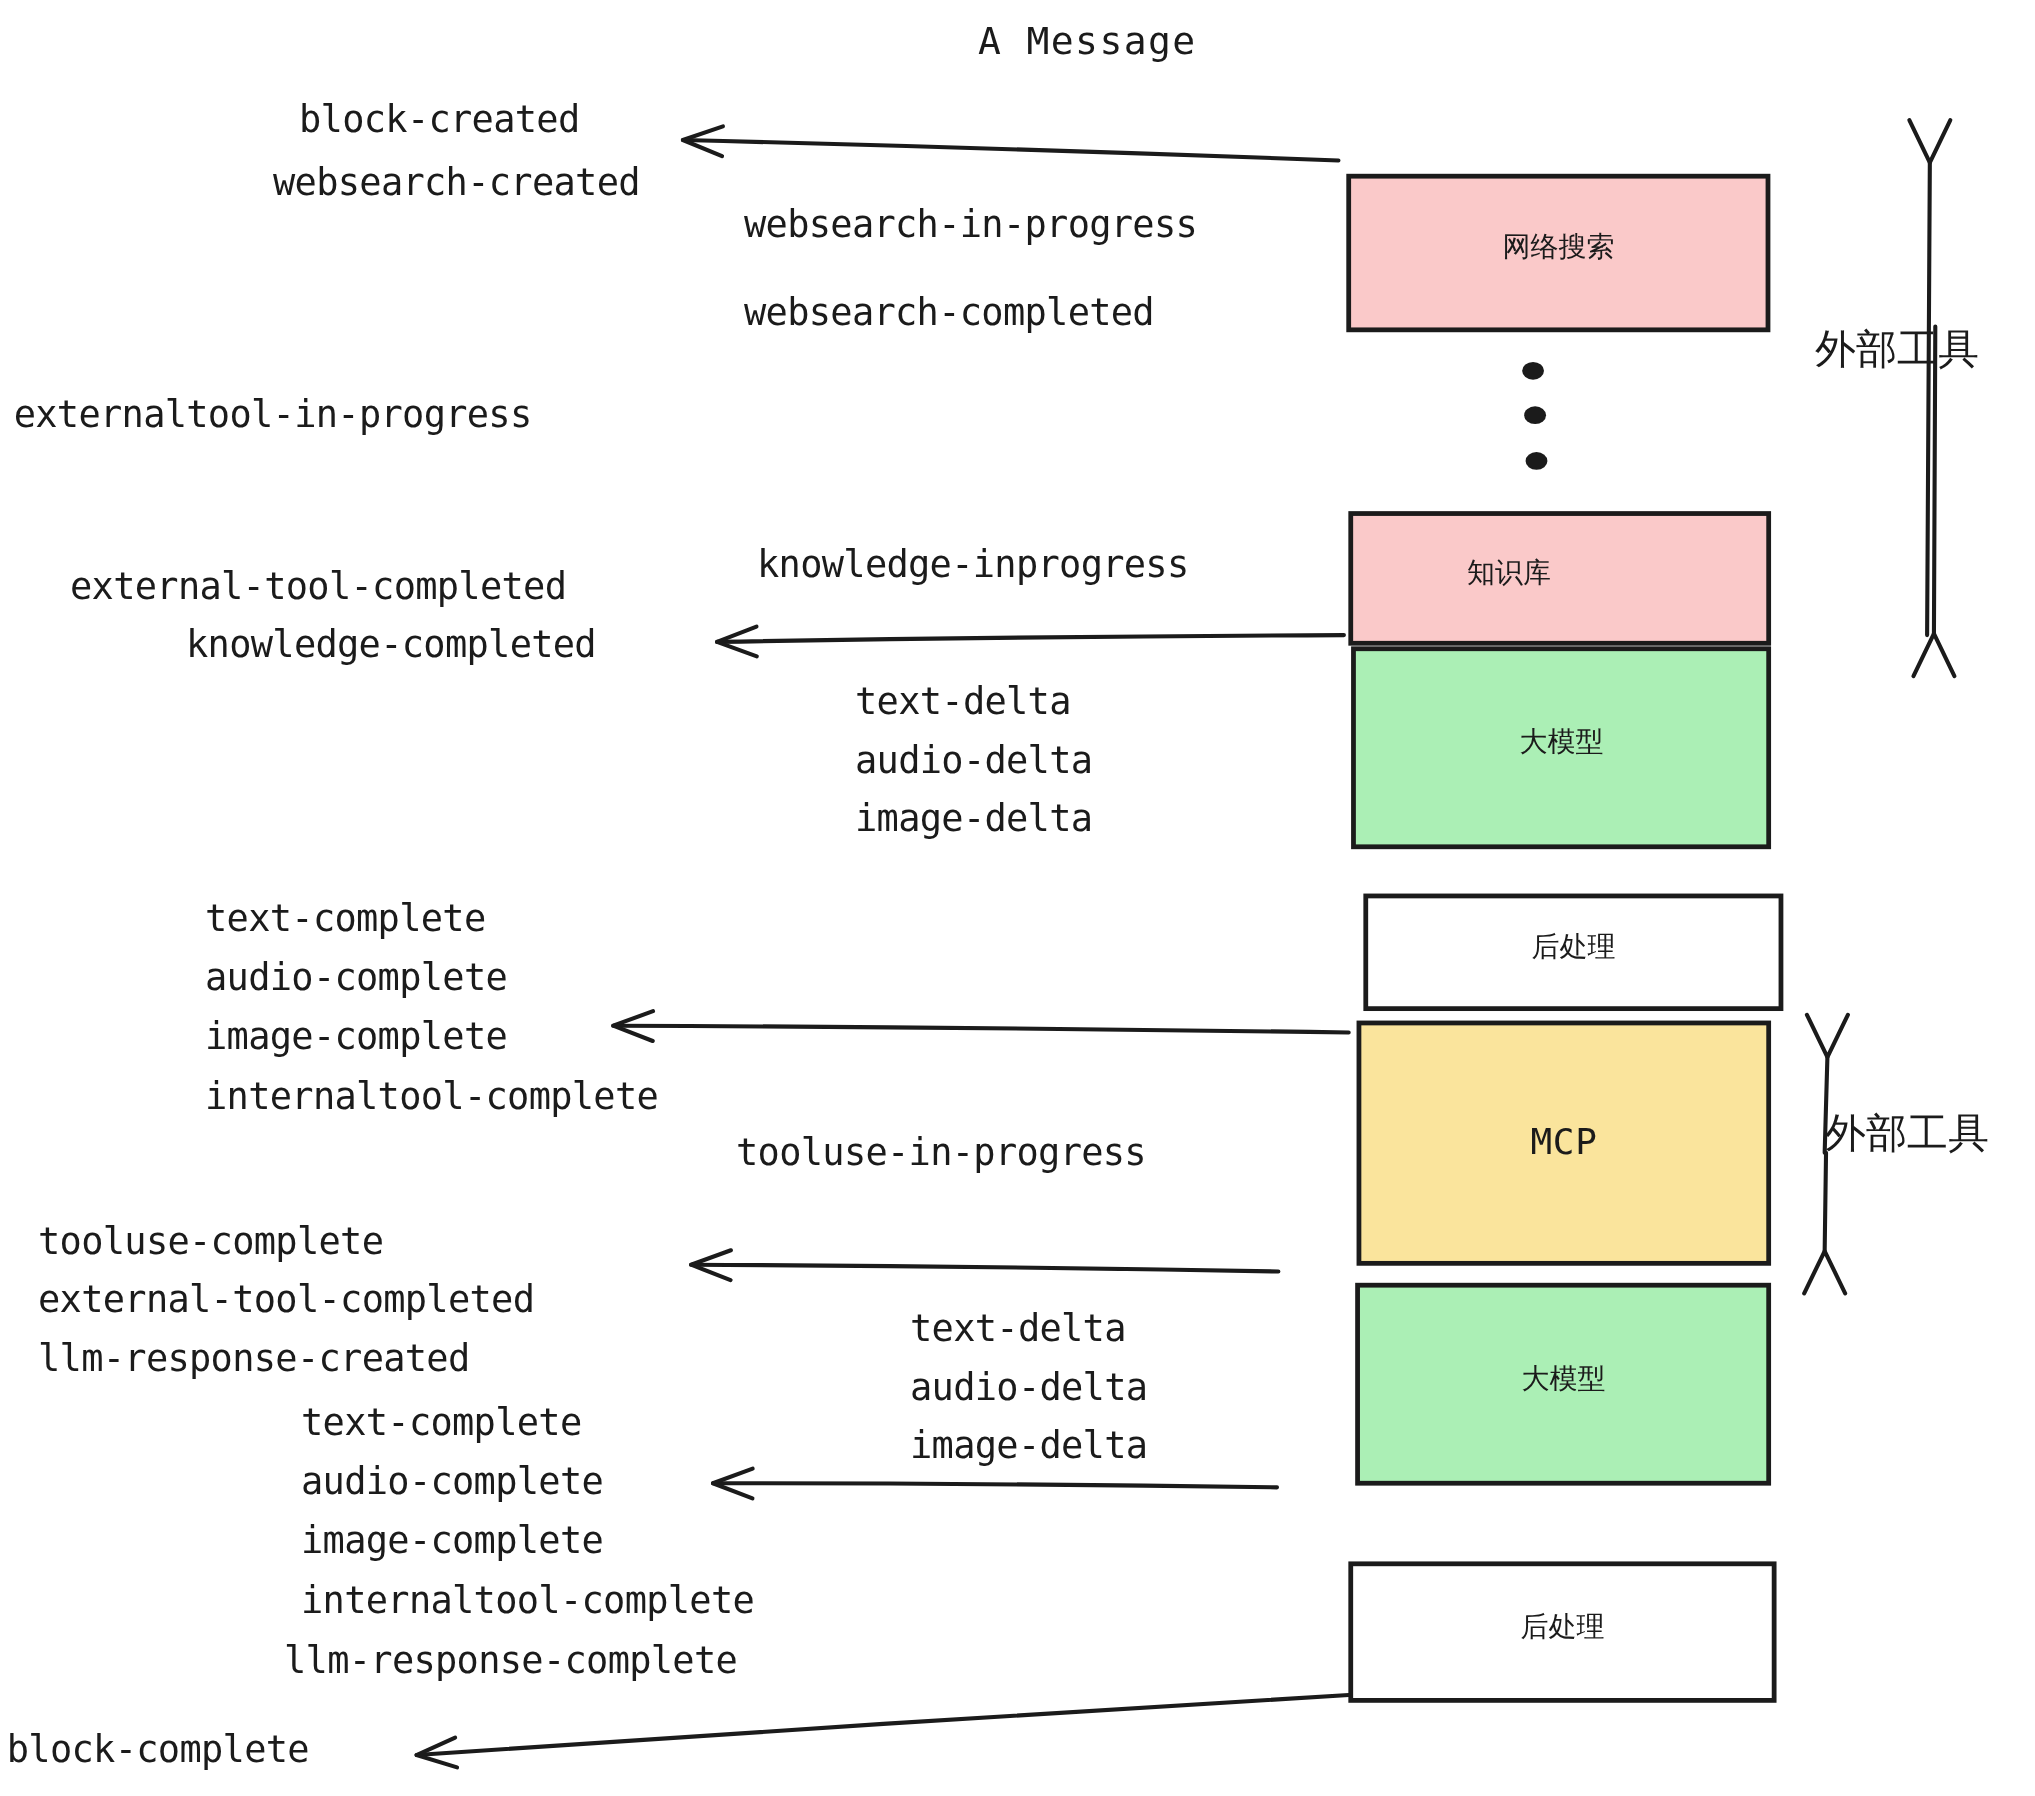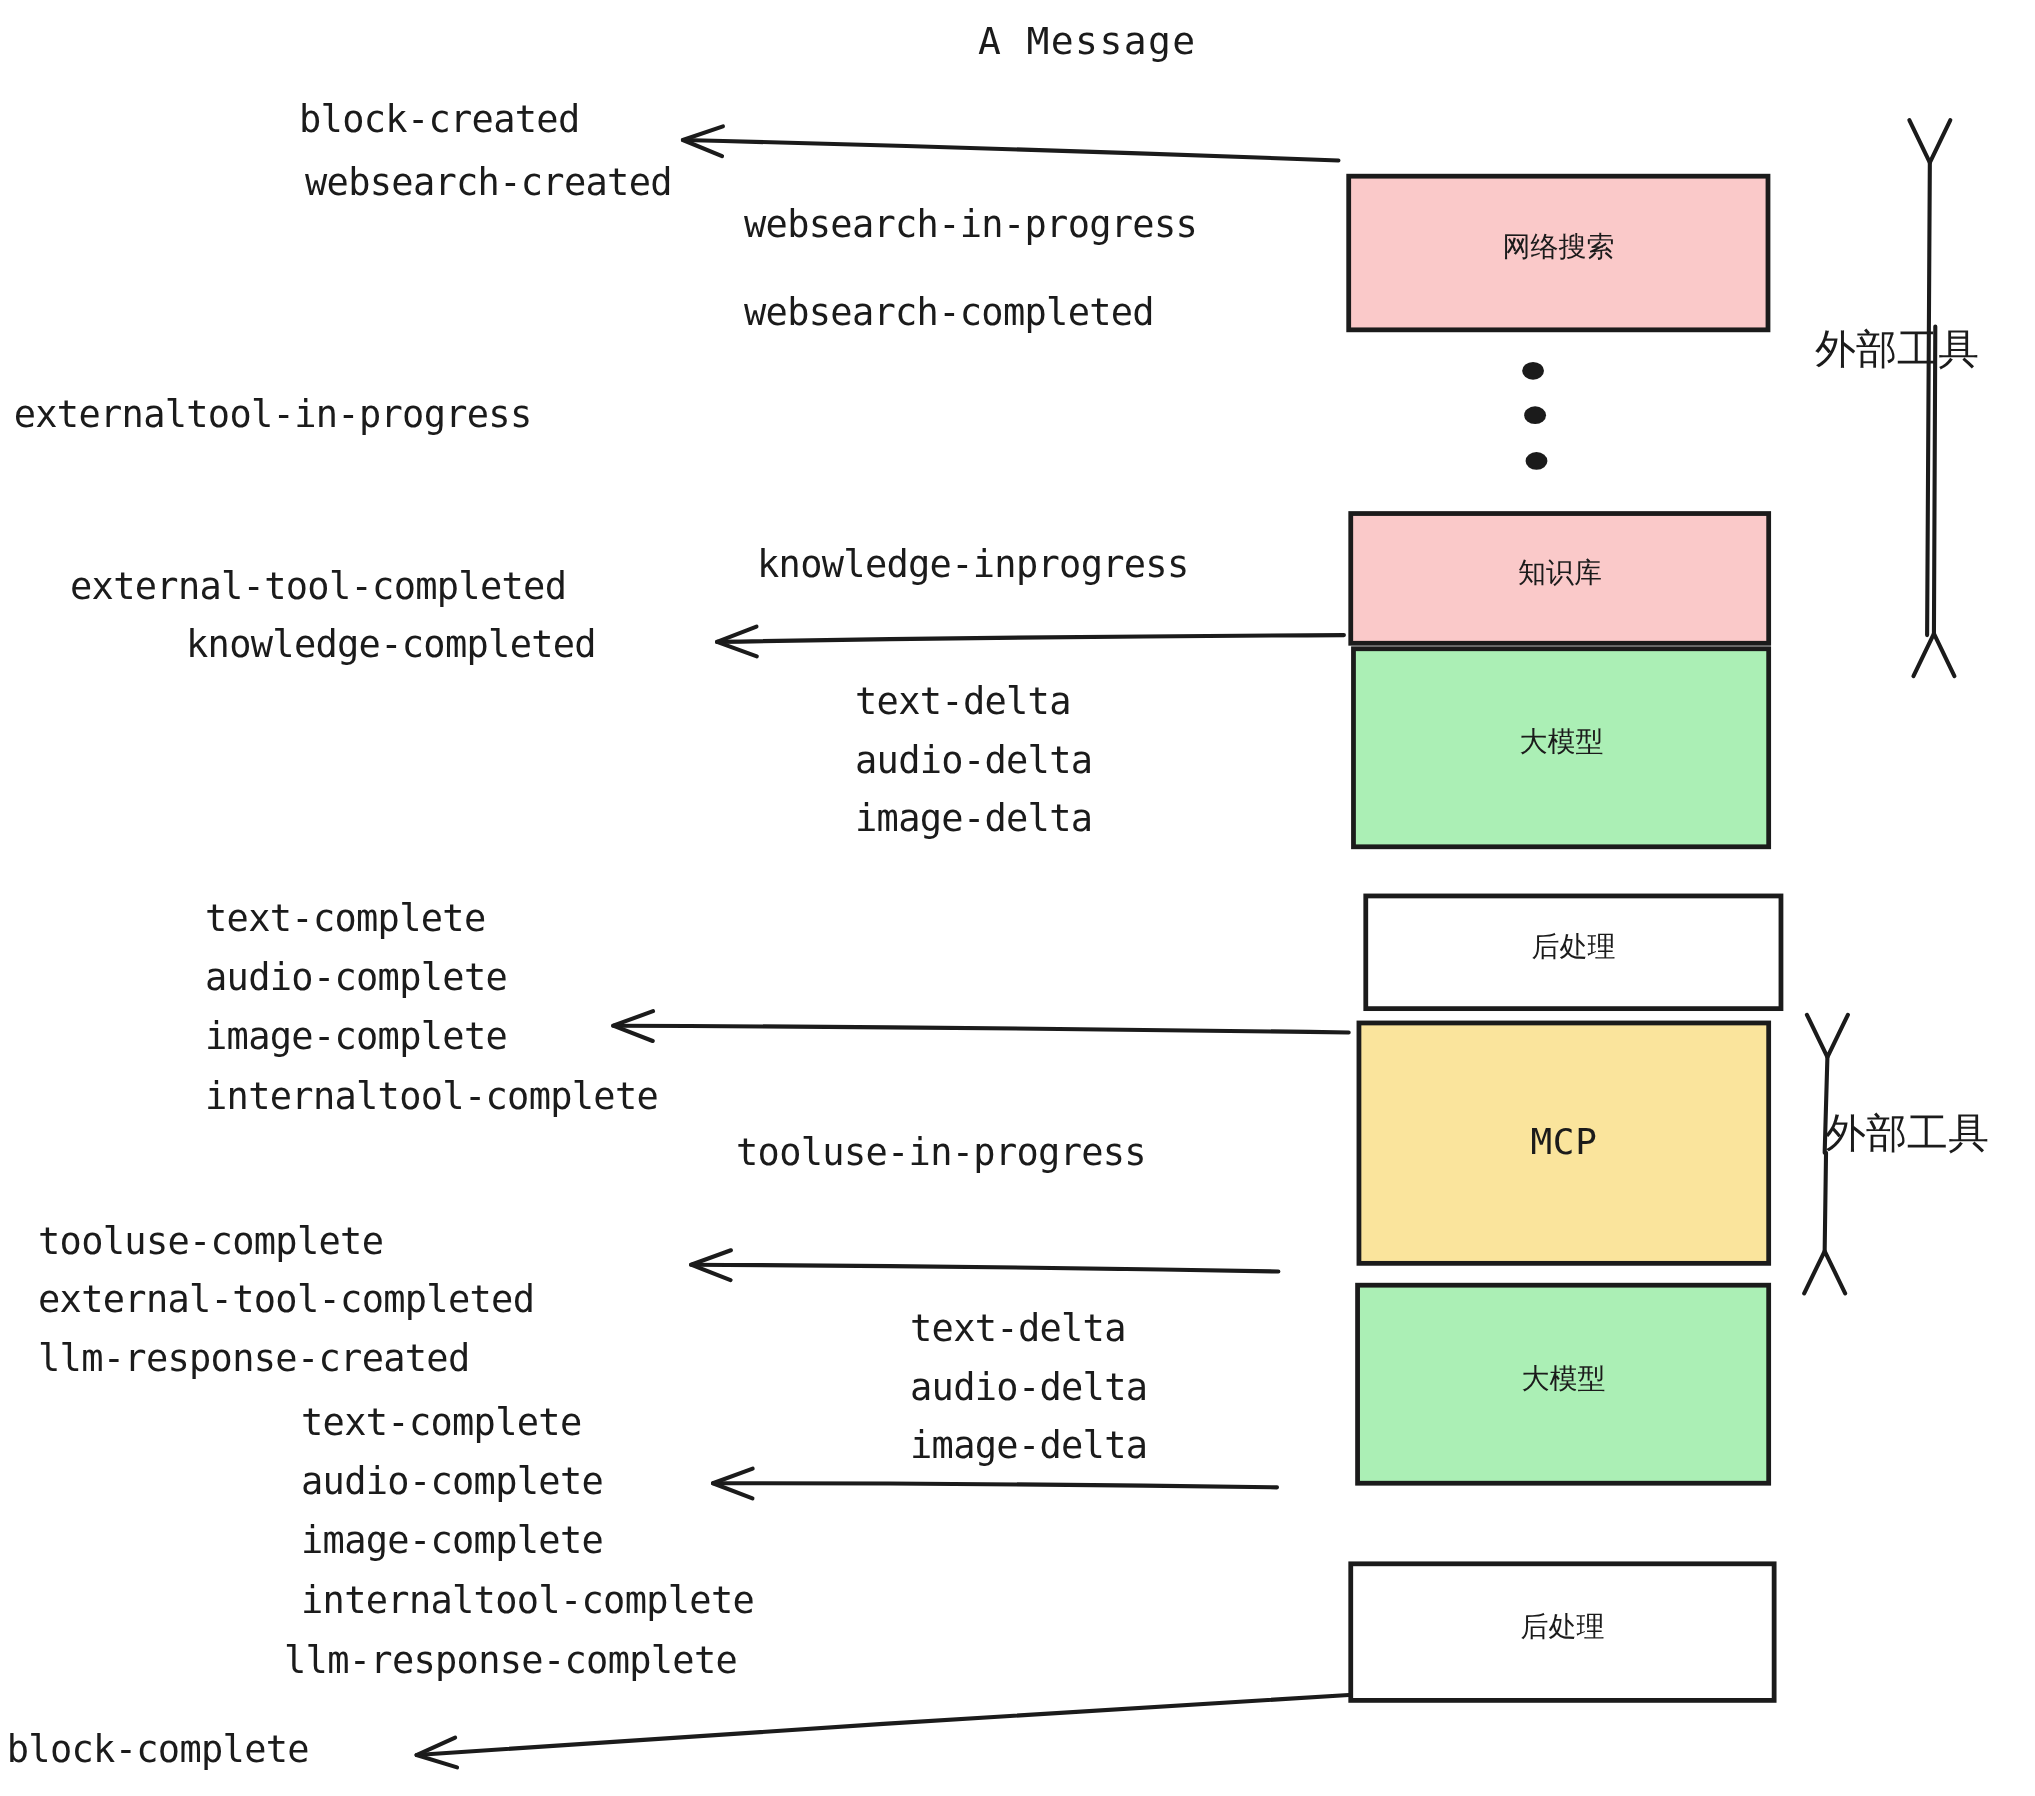--- a/index.html
+++ b/index.html
@@ -133,21 +133,21 @@
         <path d="M 2646 1486 L 2676 1548 L 2706 1486" fill="none" stroke="#1B1B1B" stroke-width="6" stroke-linecap="round" stroke-linejoin="round"></path>
       </g>
       <g>
         <path d="M 2674 1688 L 2672 1832" fill="none" stroke="#1B1B1B" stroke-width="6" stroke-linecap="round"></path>
         <path d="M 2642 1894 L 2672 1832 L 2702 1894" fill="none" stroke="#1B1B1B" stroke-width="6" stroke-linecap="round" stroke-linejoin="round"></path>
       </g>
     </svg>
 
   <div id="events-layer">
       <div class="evt" style="left: 299px; top: 101px;">block-created</div>
-      <div class="evt" style="left: 273px; top: 164px; margin-left: 32px;">websearch-created</div>
+      <div class="evt" style="left: 273px; top: 164px;">websearch-created</div>
       <div class="evt" style="left: 744px; top: 206px;">websearch-in-progress</div>
       <div class="evt" style="left: 744px; top: 294px;">websearch-completed</div>
       <div class="evt" style="left: 13.7px; top: 396px;">externaltool-in-progress</div>
       <div class="evt" style="left: 757px; top: 546px;">knowledge-inprogress</div>
       <div class="evt" style="left: 70px; top: 568px;">external-tool-completed</div>
       <div class="evt" style="left: 186px; top: 626px;">knowledge-completed</div>
       <div class="evt" style="left: 855px; top: 683px;">text-delta</div>
       <div class="evt" style="left: 855px; top: 742px;">audio-delta</div>
       <div class="evt" style="left: 855px; top: 800px;">image-delta</div>
       <div class="evt" style="left: 205px; top: 900px;">text-complete</div>
@@ -163,21 +163,21 @@
       <div class="evt" style="left: 910px; top: 1427px;">image-delta</div>
       <div class="evt" style="left: 301px; top: 1404px;">text-complete</div>
       <div class="evt" style="left: 301px; top: 1463px;">audio-complete</div>
       <div class="evt" style="left: 301px; top: 1522px;">image-complete</div>
       <div class="evt" style="left: 301px; top: 1582px;">internaltool-complete</div>
       <div class="evt" style="left: 284px; top: 1642px;">llm-response-complete</div>
       <div class="evt" style="left: 6.8px; top: 1731px;">block-complete</div>
     </div>
   <div id="boxlabels-layer">
       <div class="boxlabel" style="left: 1349px; width: 419px; top: 228px;">网络搜索</div>
-      <div class="boxlabel" style="left: 1351px; width: 418px; top: 554px;">知识库</div>
+      <div class="boxlabel" style="left: 1300px; width: 418px; top: 554px;">知识库</div>
       <div class="boxlabel" style="left: 1354px; width: 415px; top: 723px;">大模型</div>
       <div class="boxlabel" style="left: 1366px; width: 415px; top: 928px;">后处理</div>
       <div class="boxlabel mcplabel" style="left: 1359px; width: 410px; top: 1121px;">MCP</div>
       <div class="boxlabel" style="left: 1358px; width: 411px; top: 1360px;">大模型</div>
       <div class="boxlabel" style="left: 1351px; width: 423px; top: 1608px;">后处理</div>
     </div>
   <div id="sidelabels-layer">
       <div class="sidelabel" style="left: 1815px; top: 322px;">外部工具</div>
       <div class="sidelabel" style="left: 1825px; top: 1106px;">外部工具</div>
     </div>

